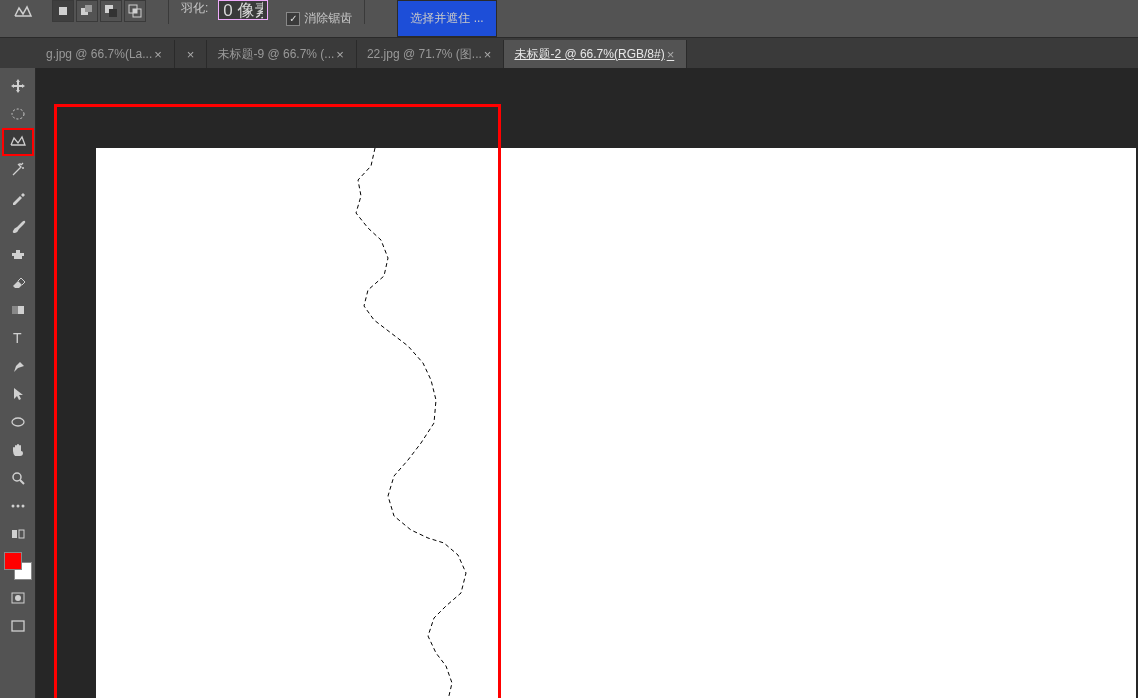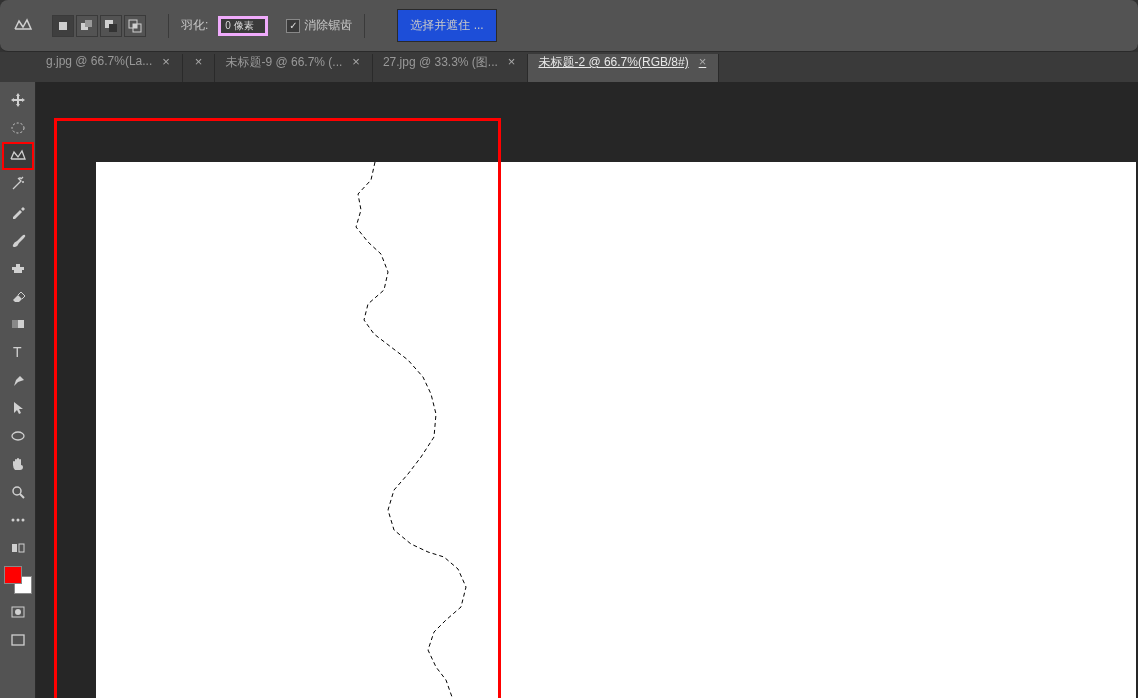--- a/index.html
+++ b/index.html
@@ -9,29 +9,27 @@
       font-family: "Microsoft YaHei", Arial, sans-serif;
     }
     body {
       width: 1138px;
       height: 698px;
       background: #323232;
       color: #c8c8c8;
       overflow: hidden;
     }
     .options-bar {
-      height: 52px;
+      height: 38px;
       background: #535353;
       border-bottom: 1px solid #2a2a2a;
       display: flex;
-      align-items: center;
       padding: 0 8px;
       font-size: 12px;
       gap: 6px;
-      border-radius: 8px;
     }
     .lasso-icon {
       width: 30px;
       height: 26px;
       display: flex;
       align-items: center;
       justify-content: center;
       margin-right: 8px;
     }
     .sel-mode-group {
@@ -60,23 +58,23 @@
     }
     .feather-label {
       color: #c8c8c8;
       font-size: 12px;
       margin-right: 4px;
     }
     .feather-input {
       width: 50px;
       height: 20px;
       background: #3a3a3a;
-      border: 3px solid #f0abfc;
+      border: 1px solid #f0abfc;
       color: #d8d8d8;
-      font-size: 10px;
+      font-size: 17px;
       padding: 0 4px;
     }
     .checkbox-wrap {
       display: flex;
       align-items: center;
       gap: 4px;
       margin-left: 12px;
     }
     .checkbox {
       width: 14px;
@@ -103,22 +101,21 @@
       background: #3a3a3a;
       display: flex;
       align-items: flex-end;
       padding-left: 36px;
       font-size: 12px;
     }
     .tab {
       height: 28px;
       padding: 0 10px;
       display: flex;
-      align-items: flex-start;
-      gap: 8px;
+      align-items: center;
       color: #999;
       background: #3a3a3a;
       border-right: 1px solid #2a2a2a;
       cursor: pointer;
       white-space: nowrap;
     }
     .tab.active {
       background: #535353;
       color: #e8e8e8;
       text-decoration: underline;
@@ -266,21 +263,21 @@
     <span class="tab-close">×</span>
   </div>
   <div class="tab">
     <span class="tab-close">×</span>
   </div>
   <div class="tab">
     <span>未标题-9 @ 66.7% (...</span>
     <span class="tab-close">×</span>
   </div>
   <div class="tab">
-    <span>27.jpg @ 33.3% (图...</span>
+    <span>22.jpg @ 71.7% (图...</span>
     <span class="tab-close">×</span>
   </div>
   <div class="tab active">
     <span>未标题-2 @ 66.7%(RGB/8#)</span>
     <span class="tab-close">×</span>
   </div>
 </div>
 
 <div class="main-area">
 

